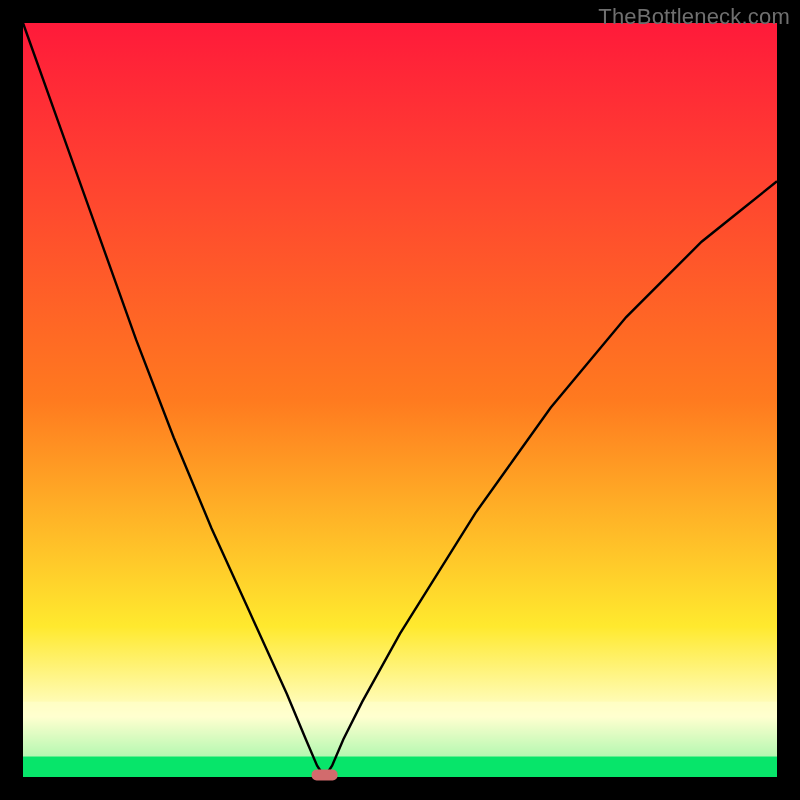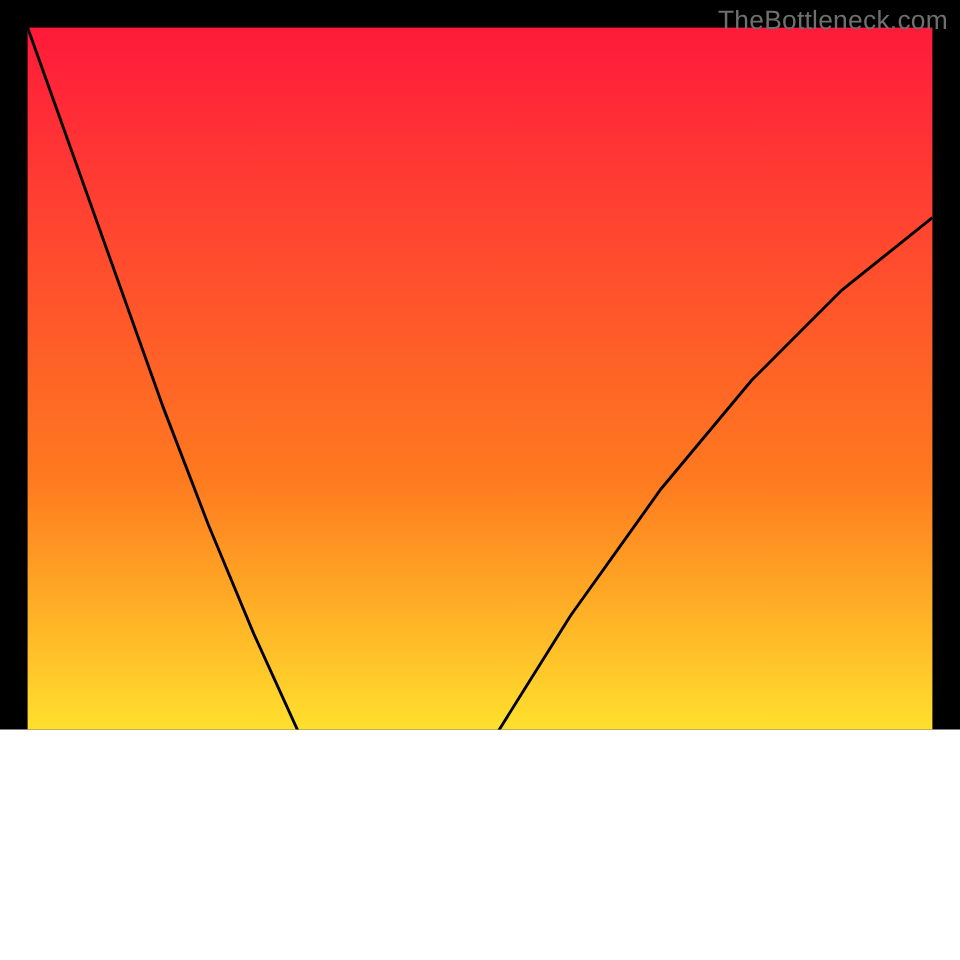--- a/index.html
+++ b/index.html
@@ -3,21 +3,21 @@
 <meta charset="utf-8">
 <style>
   body {
     margin: 0;
     padding: 0;
     background: #fff;
     font-family: Arial, Helvetica, sans-serif;
   }
   .wrap {
     width: 800px;
-    height: 608px;
+    height: 800px;
     position: relative;
     text-decoration: underline;
   }
   .watermark {
     position: absolute;
     top: 4px;
     right: 10px;
     color: #6f6f6f;
     font-size: 22px;
     z-index: 5;

